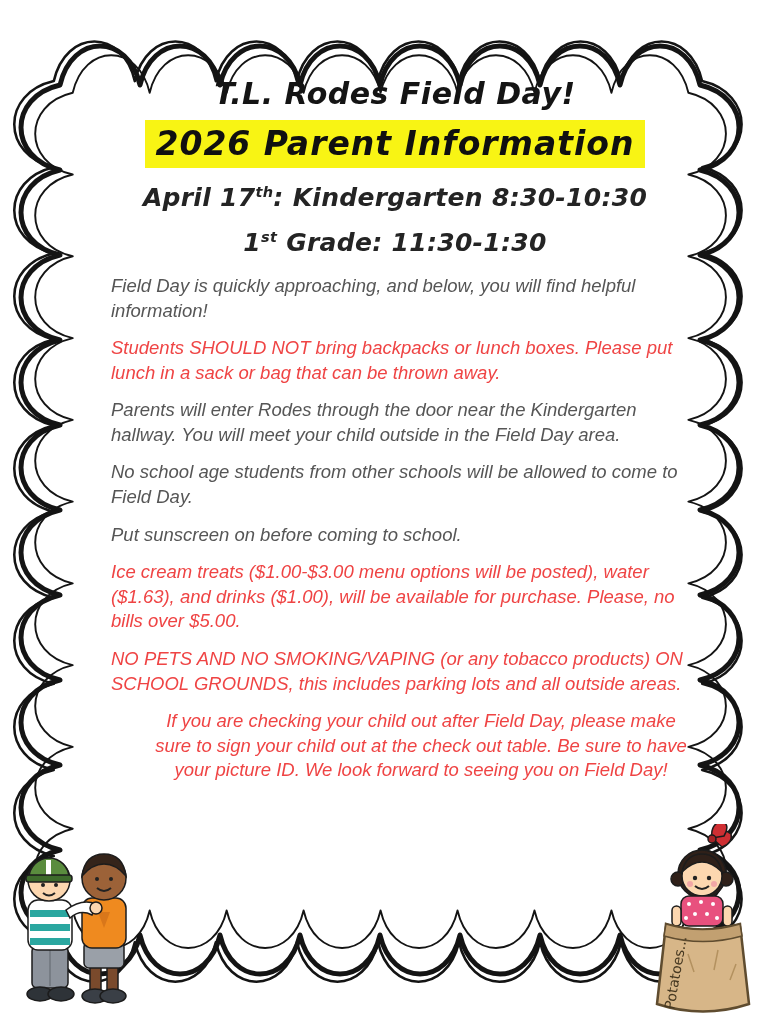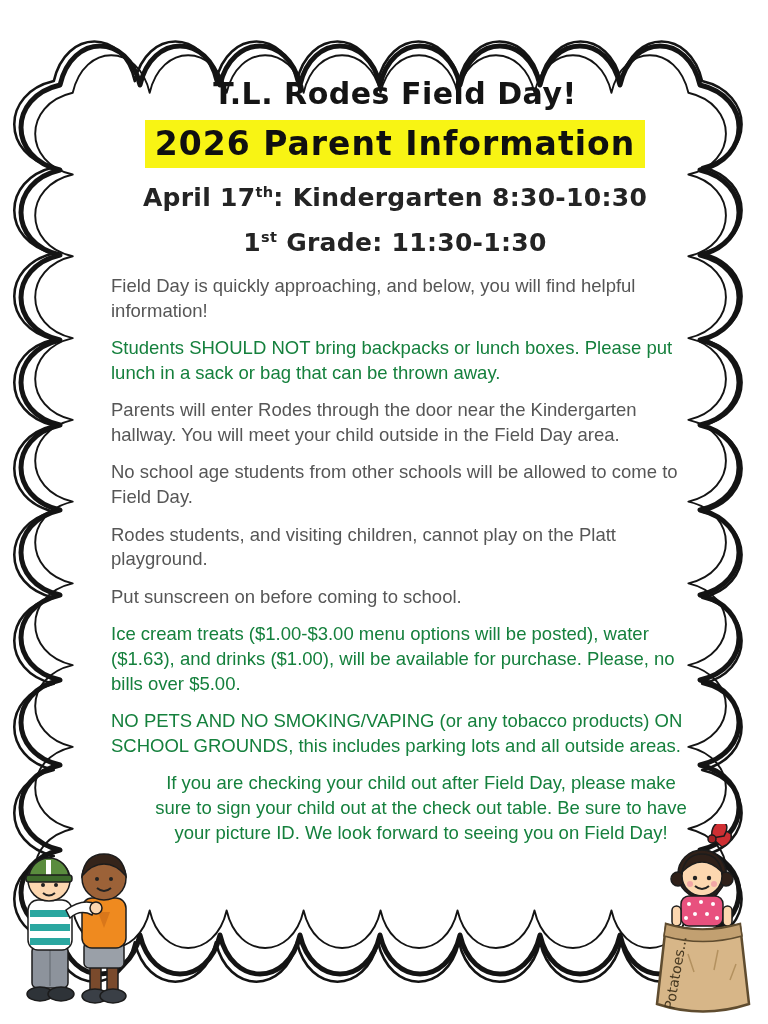--- a/index.html
+++ b/index.html
@@ -4,41 +4,41 @@
 <style>
   html,body{margin:0;padding:0;background:#e9e9e9;}
   .page{
     position:relative;width:768px;height:1024px;background:#ffffff;
     overflow:hidden;margin:0 auto;
     font-family:"Liberation Sans","DejaVu Sans",sans-serif;
   }
   .border-svg{position:absolute;left:0;top:0;width:768px;height:1024px;pointer-events:none;}
   .content{
     position:absolute;left:94px;right:72px;top:74px;
-    color:#565656;font-size:18.5px;line-height:1.33;
+    color:#565656;font-size:18.5px;line-height:1.33;font-style:italic;
   }
   .headers{text-align:center;}
   .title{
     margin:0 0 6px 0;font-family:"DejaVu Sans",sans-serif;
     font-size:30px;font-weight:700;color:#141414;letter-spacing:.5px;
   }
   .highlight-line{margin:0 0 4px 0;}
   .highlight-line span{
     display:inline-block;background:#f8f414;color:#101010;
     font-family:"DejaVu Sans",sans-serif;font-size:33px;font-weight:700;
     letter-spacing:1px;padding:2px 10px;
   }
   .schedule{
     margin:16px;font-family:"DejaVu Sans",sans-serif;
     font-size:25px;font-weight:700;color:#242424;letter-spacing:.3px;line-height:1.15;
   }
   .schedule sup{font-size:58%;vertical-align:super;}
   .body-text{margin-top:14px;}
   .body-text p{margin:0 0 13px 17px;}
-  p.darker{color:#15803d;}
+  p.darker{color:#ef4444;}
   .note{font-size:15.5px;}
   p.checkout{margin-left:58px;margin-right:6px;text-align:center;}
   .clipart{position:absolute;}
   .clipart-kids{left:6px;top:836px;width:140px;height:180px;}
   .clipart-sack{left:648px;top:824px;width:114px;height:198px;}
 </style>
 </head>
 <body>
 
 <div class="page">
@@ -83,21 +83,20 @@
       </div>
       <h2 class="schedule"><span>April 17</span><sup>th</sup><span>: Kindergarten 8:30-10:30</span></h2>
       <h2 class="schedule"><span>1</span><sup>st</sup><span> Grade: 11:30-1:30</span></h2>
     </div>
 
     <div class="body-text">
       <p>Field Day is quickly approaching, and below, you will find helpful information!</p>
       <p class="darker">Students SHOULD NOT bring backpacks or lunch boxes. Please put lunch in a sack or bag that can be thrown away.</p>
       <p>Parents will enter Rodes through the door near the Kindergarten hallway. You will meet your child outside in the Field Day area.</p>
       <p>No school age students from other schools will be allowed to come to Field Day.</p>
-      <p>Rodes students, and visiting children, cannot play on the Platt playground.</p>
       <p>Put sunscreen on before coming to school.</p>
       <p class="darker">Ice cream treats ($1.00-$3.00 menu options will be posted), water ($1.63), and drinks ($1.00), will be available for purchase. Please, no bills over $5.00.</p>
       <p class="darker">NO PETS AND NO SMOKING/VAPING (or any tobacco products) ON SCHOOL GROUNDS, this includes parking lots and all outside areas.</p>
       <p class="darker checkout">If you are checking your child out after Field Day, please make sure to sign your child out at the check out table. Be sure to have your picture ID. We look forward to seeing you on Field Day!</p>
     </div>
   </div>
 
   <svg class="clipart clipart-kids" viewBox="0 0 140 180" aria-hidden="true">
     <g stroke="#1c1c1c" stroke-width="1.5">
 

